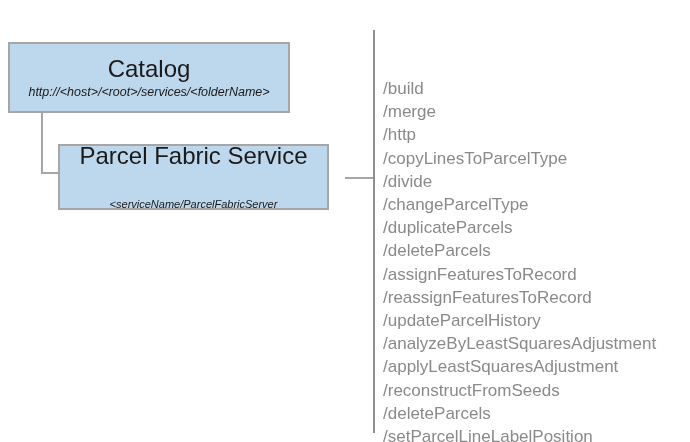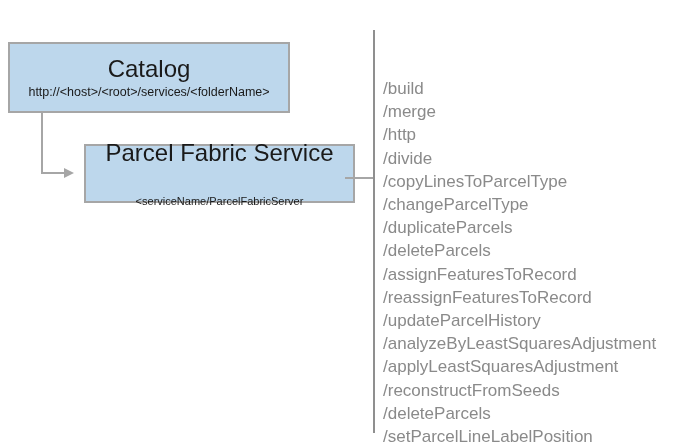--- a/index.html
+++ b/index.html
@@ -25,32 +25,33 @@
     background: var(--node-fill);
     border: 2px solid var(--node-border);
     display: flex;
     flex-direction: column;
     align-items: center;
     justify-content: center;
     gap: 2px;
     text-align: center;
   }
   .node-catalog { left: 8px; top: 42px; width: 282px; height: 71px; }
-  .node-service { left: 84px; top: 144px; width: 271px; height: 59px; gap: 27px; }
+  .node-service { left: 58px; top: 144px; width: 271px; height: 66px; gap: 27px; }
   .node-title {
     font-size: 24px;
     line-height: 28px;
     color: var(--title-text);
     white-space: nowrap;
   }
   .node-subtitle {
     font-size: 12.5px;
     line-height: 15px;
     color: var(--title-text);
     white-space: nowrap;
+    font-style: italic;
   }
   .node-service .node-subtitle { font-size: 11px; }
   .conn { position: absolute; background: var(--connector); }
   .conn-catalog-v { left: 41px; top: 113px; width: 2px; height: 61px; }
   .conn-catalog-h { left: 41px; top: 172px; width: 24px; height: 2px; }
   .arrowhead {
     position: absolute;
     left: 64px; top: 168px;
     width: 0; height: 0;
     border-top: 5px solid transparent;
@@ -93,22 +94,22 @@
     <div class="node-subtitle">&lt;serviceName/ParcelFabricServer</div>
   </div>
 
   <div class="conn conn-service-h"></div>
   <div class="separator"></div>
 
   <div class="endpoints">
       <div class="endpoint-item">/build</div>
       <div class="endpoint-item">/merge</div>
       <div class="endpoint-item">/http</div>
+      <div class="endpoint-item">/copyLinesToParcelType</div>
       <div class="endpoint-item">/divide</div>
-      <div class="endpoint-item">/copyLinesToParcelType</div>
       <div class="endpoint-item">/changeParcelType</div>
       <div class="endpoint-item">/duplicateParcels</div>
       <div class="endpoint-item">/deleteParcels</div>
       <div class="endpoint-item">/assignFeaturesToRecord</div>
       <div class="endpoint-item">/reassignFeaturesToRecord</div>
       <div class="endpoint-item">/updateParcelHistory</div>
       <div class="endpoint-item">/analyzeByLeastSquaresAdjustment</div>
       <div class="endpoint-item">/applyLeastSquaresAdjustment</div>
       <div class="endpoint-item">/reconstructFromSeeds</div>
       <div class="endpoint-item">/deleteParcels</div>

